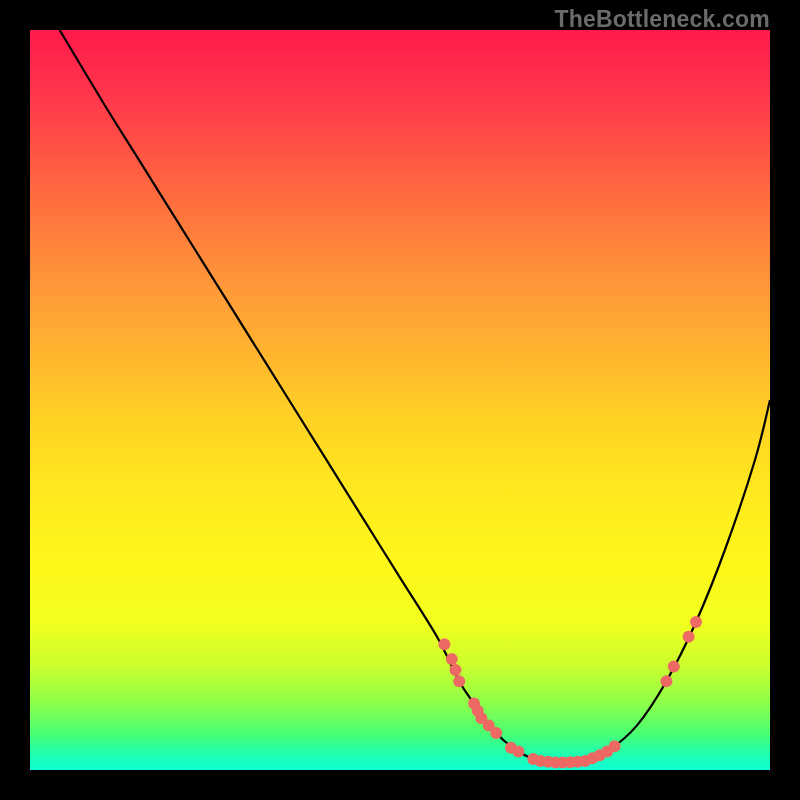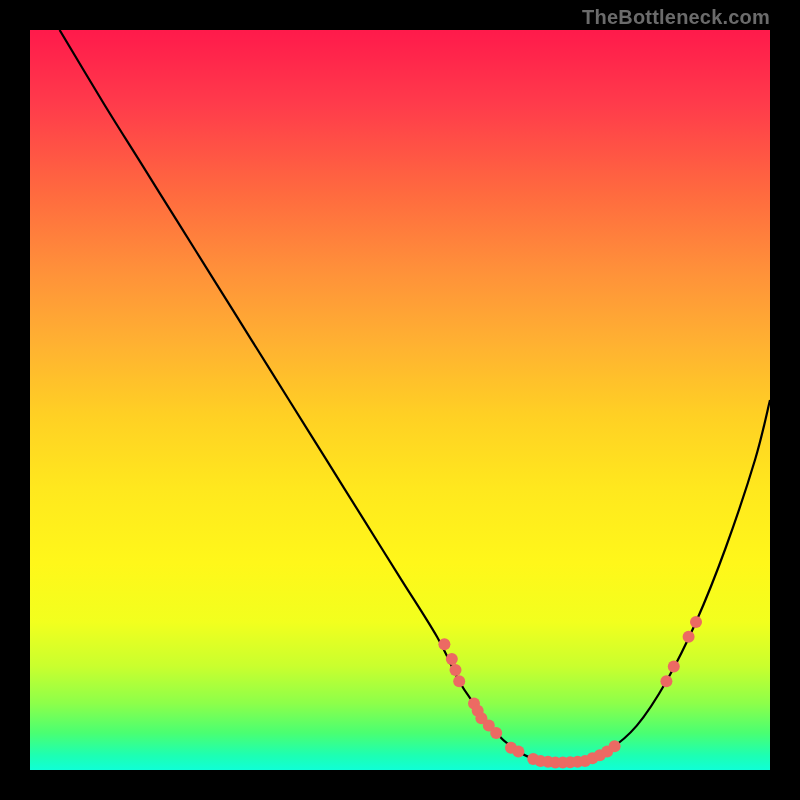--- a/index.html
+++ b/index.html
@@ -30,21 +30,21 @@
       #8dff4a 91%,
       #4aff72 95%,
       #1dffb2 98%,
       #10ffd6 100%);
   }
   .attribution {
     position: absolute;
     top: 6px;
     right: 30px;
     font-family: Arial, Helvetica, sans-serif;
-    font-size: 20px;
+    font-size: 23px;
     font-weight: 600;
     color: #6b6b6b;
     letter-spacing: 0.2px;
     text-align: right;
   }
   svg.overlay {
     position: absolute;
     left: 0; top: 0;
     width: 740px; height: 740px;
   }

